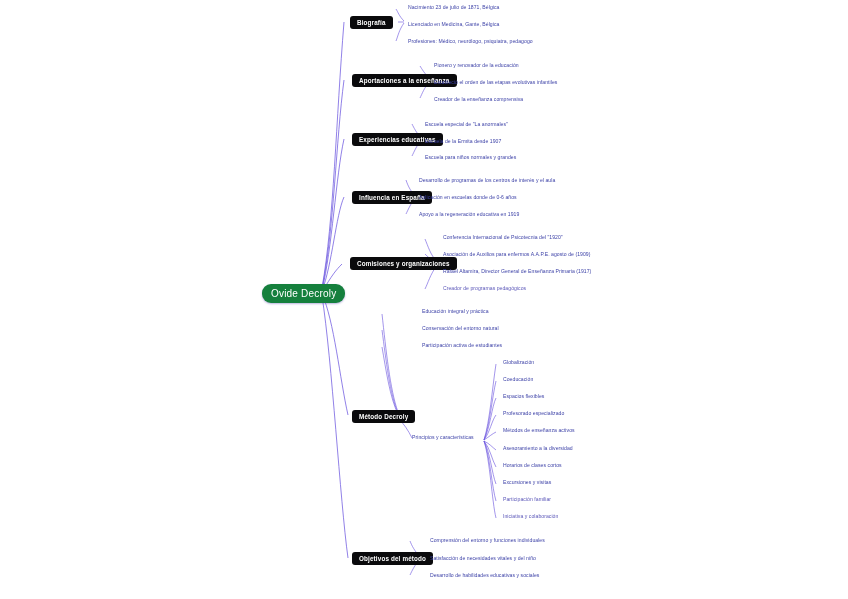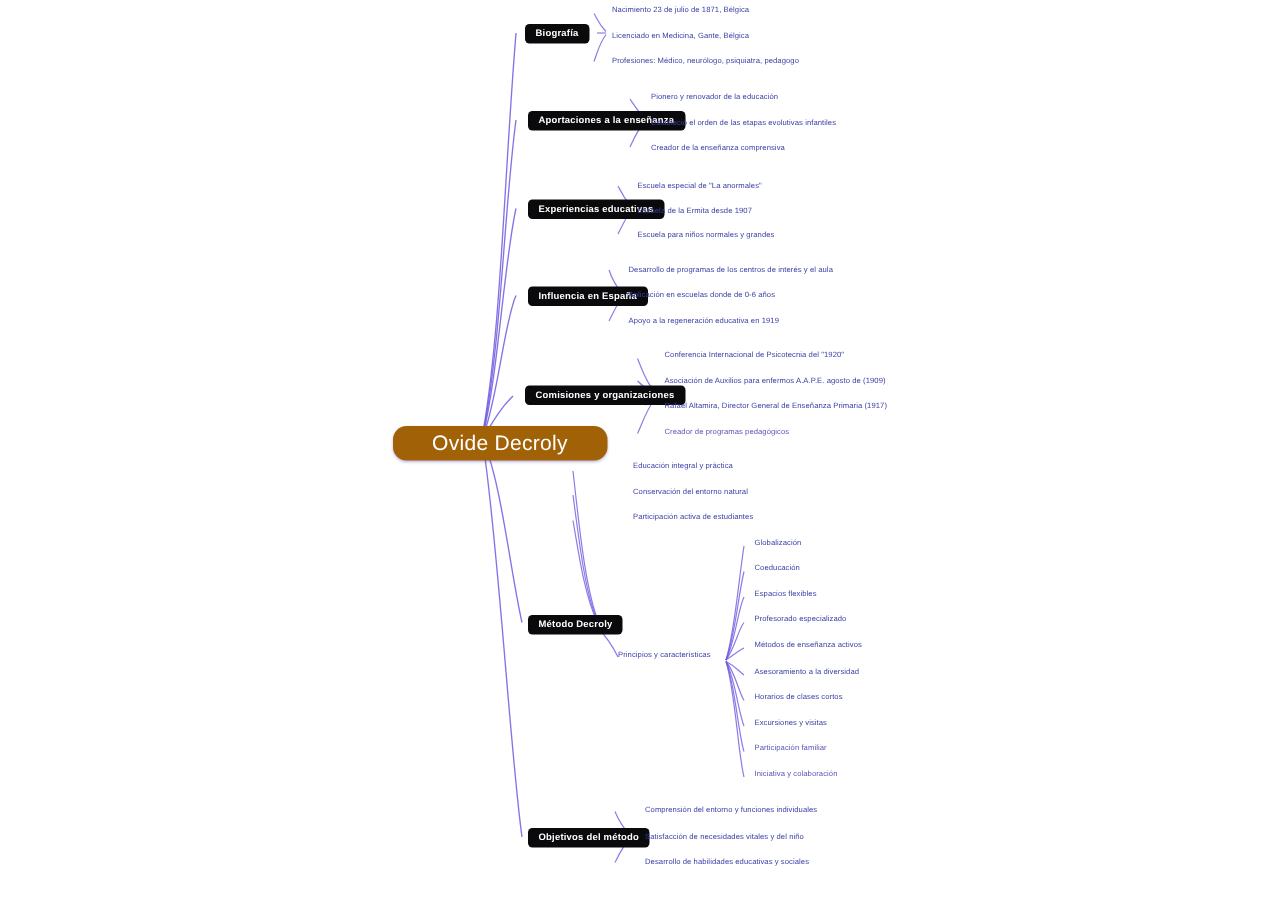--- a/index.html
+++ b/index.html
@@ -2,22 +2,22 @@
 <html><head>
 <meta charset="utf-8">
 <style>
   html,body{margin:0;padding:0;background:#ffffff;}
   body{width:848px;height:599px;overflow:hidden;
        font-family:"Liberation Sans","DejaVu Sans",sans-serif;}
   #stage{position:relative;width:848px;height:599px;background:#fff;}
   svg#wires{position:absolute;left:0;top:0;width:848px;height:599px;pointer-events:none;}
 
   .root-node{
-    position:absolute;background:#a16207;color:#fff;
-    border-radius:9px;padding:4px 26px;font-size:14px;
+    position:absolute;background:#15803d;color:#fff;
+    border-radius:9px;padding:4px 9px;font-size:10px;
     letter-spacing:.2px;white-space:nowrap;line-height:1.1;
     box-shadow:0 1px 2px rgba(60,40,160,.35);
   }
   .branch-node{
     position:absolute;background:#0a0a0c;color:#ffffff;
     border-radius:3px;padding:3px 7px;font-size:6.3px;
     font-weight:700;white-space:nowrap;line-height:1.15;
     letter-spacing:.15px;
   }
   .leaf{

